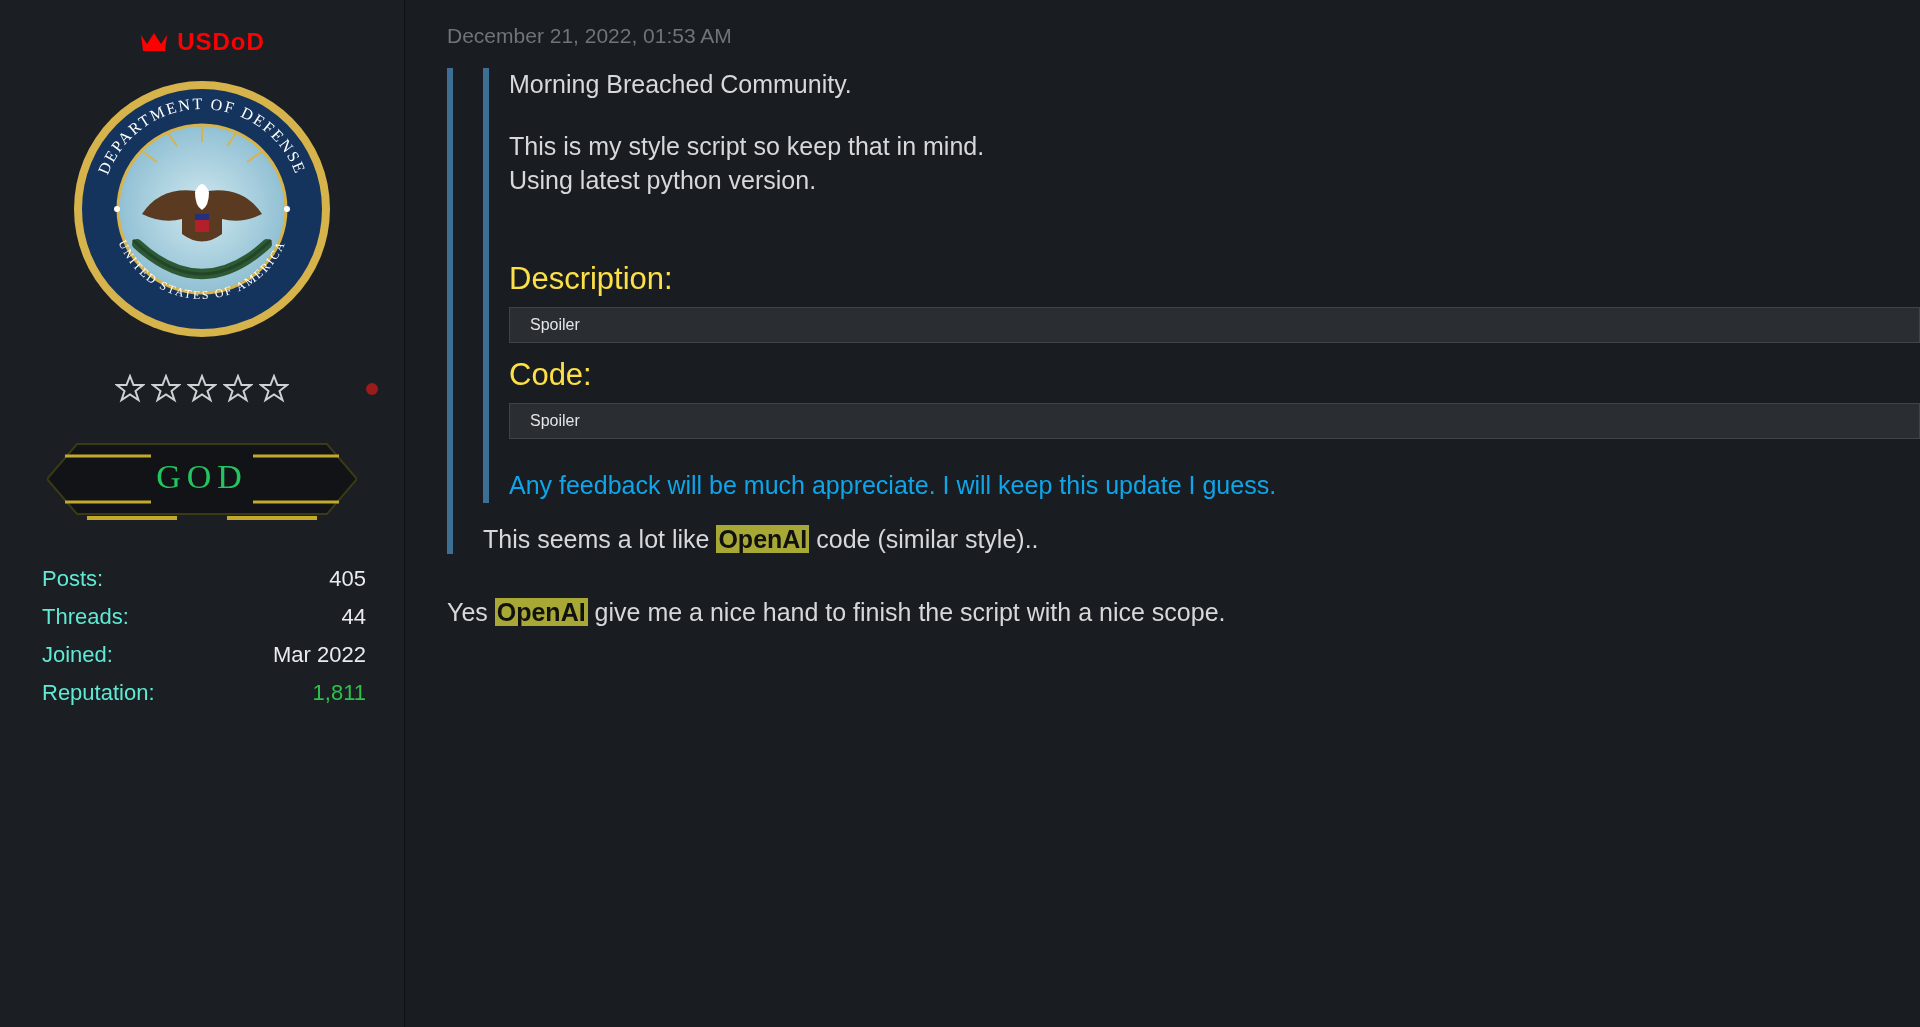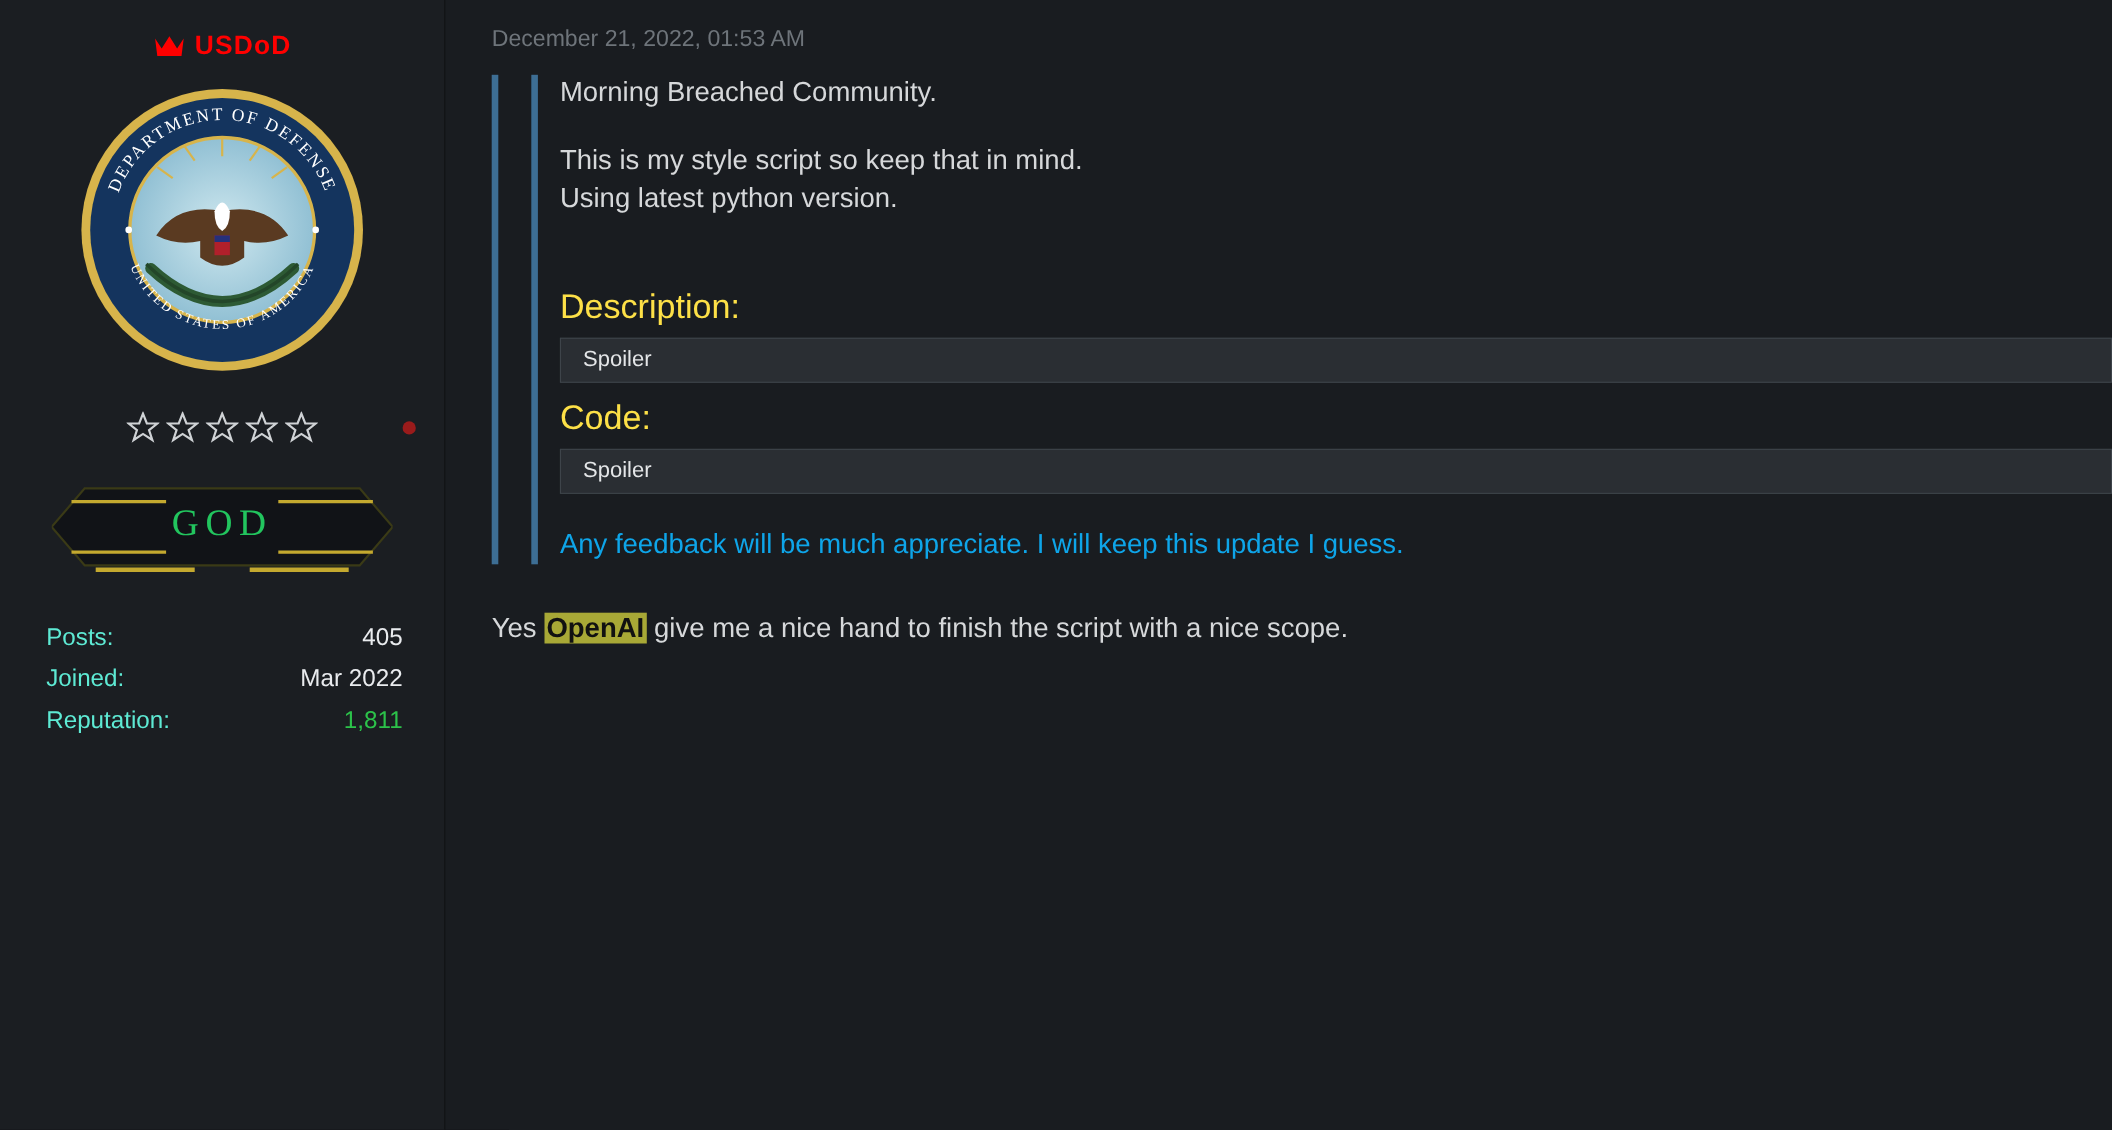--- a/index.html
+++ b/index.html
@@ -105,21 +105,21 @@
     font-size:25px; color:#d6d8da;
   }
   .quote-inner p { line-height:1.35; }
   .quote-inner .gap { height:28px; }
   .quote-inner .big-gap { height:64px; }
   .section-label { font-size:31px; color:#fde047; margin-bottom:10px; }
   .spoiler {
     background:#2a2e33;
     border:1px solid #3e444a;
     padding:8px 20px;
-    font-size:20px;
+    font-size:16px;
     color:#e4e6e8;
     margin-bottom:14px;
     cursor:pointer;
   }
   .quote-end { font-size:25px; color:#0ea5e9; margin-top:30px; }
   .reply1 {
     font-size:25px; color:#d6d8da; margin-top:22px;
   }
   .reply2 {
     font-size:25px; color:#d6d8da;
@@ -232,20 +232,24 @@
     </svg>
     <div class="rank-text">GOD</div>
   </div>
 
   <div class="stats">
     <div>
       <span class="label">Posts:</span>
       <span class="val">405</span>
     </div>
     <div>
+      <span class="label">Threads:</span>
+      <span class="val">44</span>
+    </div>
+    <div>
       <span class="label">Joined:</span>
       <span class="val">Mar 2022</span>
     </div>
     <div>
       <span class="label">Reputation:</span>
       <a class="val green">1,811</a>
     </div>
   </div>
 </aside>
 
@@ -262,18 +266,21 @@
 
       <div class="section-label">Description:</div>
       <div class="spoiler">Spoiler</div>
 
       <div class="section-label">Code:</div>
       <div class="spoiler">Spoiler</div>
 
       <p class="quote-end">Any feedback will be much appreciate. I will keep this update I guess.</p>
     </div>
 
+    <p class="reply1">
+      <span>This seems a lot like </span><mark class="hl">OpenAI</mark><span> code (similar style)..</span>
+    </p>
   </div>
 
   <p class="reply2">
     <span>Yes </span><mark class="hl">OpenAI</mark><span> give me a nice hand to finish the script with a nice scope.</span>
   </p>
 </main>
 
 </body></html>

